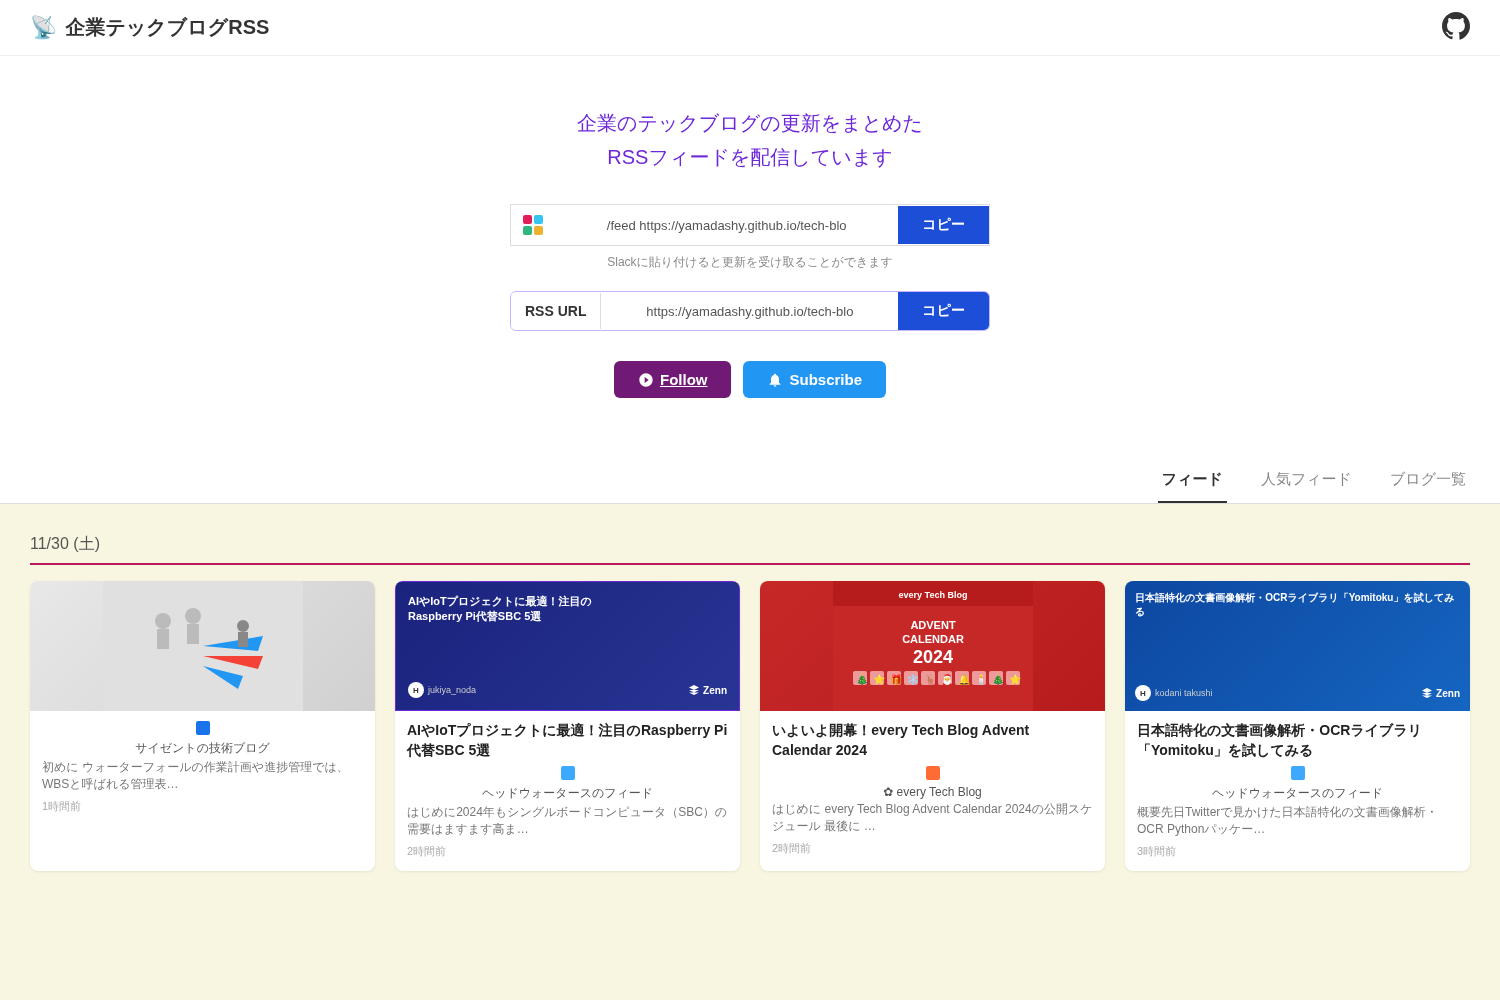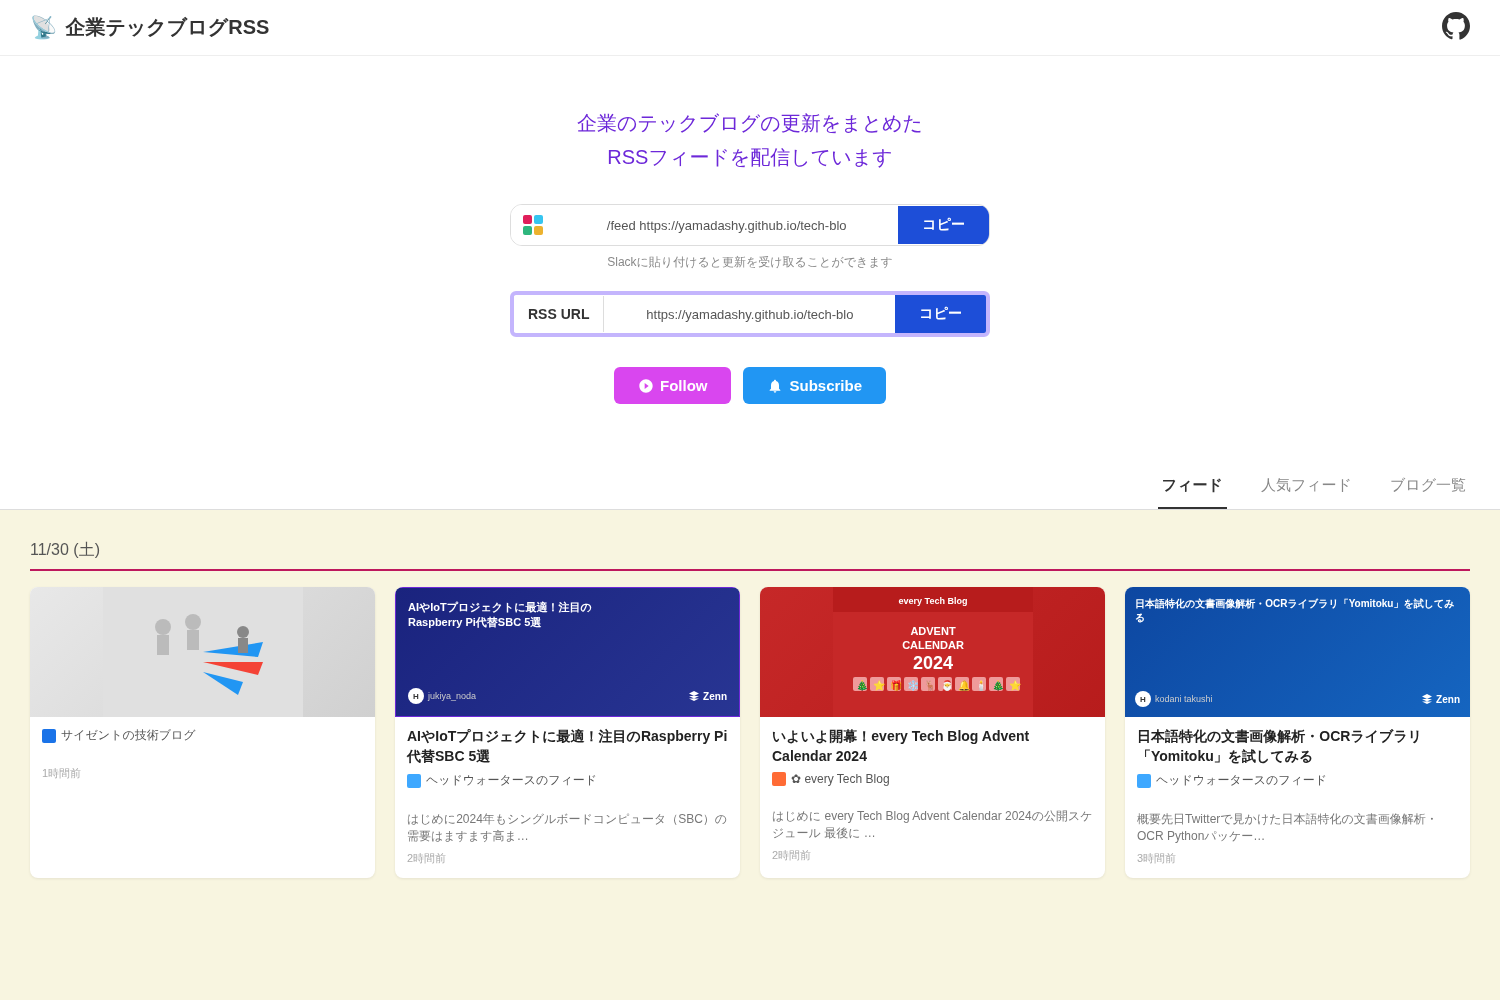--- a/index.html
+++ b/index.html
@@ -34,21 +34,21 @@
     .hero-text {
       font-size: 22px;
       line-height: 1.6;
       color: #333;
       margin-bottom: 30px;
     }
     .feed-box {
       display: flex;
       align-items: center;
       border: 1px solid #ddd;
-      border-radius: 12px;
+      border-radius: 0;
       width: 480px;
       margin: 0 auto 8px;
       overflow: hidden;
       background: #fff;
     }
     .feed-box-icon {
       padding: 10px 12px;
       background: #fff;
       display: flex;
       align-items: center;
@@ -76,21 +76,21 @@
     }
     .slack-hint {
       font-size: 12px;
       color: #888;
       margin-bottom: 20px;
       text-align: center;
     }
     .rss-url-box {
       display: flex;
       align-items: center;
-      border: 4px solid #c4b5fd;
+      border: 1px solid #c4b5fd;
       border-radius: 6px;
       width: 480px;
       margin: 8px auto 30px;
       overflow: hidden;
       background: #fff;
     }
     .rss-url-label {
       padding: 10px 14px;
       font-weight: bold;
       font-size: 14px;
@@ -107,31 +107,32 @@
       overflow: hidden;
       text-overflow: ellipsis;
     }
     .action-buttons {
       display: flex;
       justify-content: center;
       gap: 12px;
       margin-bottom: 40px;
     }
     .follow-btn {
-      background: #d946ef;
+      background: #701a75;
       color: white;
       border: none;
       padding: 10px 24px;
       border-radius: 6px;
       font-size: 15px;
       font-weight: bold;
       cursor: pointer;
       display: flex;
       align-items: center;
       gap: 6px;
+      text-decoration: underline;
     }
     .subscribe-btn {
       background: #2196f3;
       color: white;
       border: none;
       padding: 10px 24px;
       border-radius: 6px;
       font-size: 15px;
       font-weight: bold;
       cursor: pointer;
@@ -208,21 +209,22 @@
       line-height: 1.4;
       margin-bottom: 6px;
       color: #222;
     }
     .card-blog {
       display: flex;
       align-items: center;
       gap: 5px;
       font-size: 12px;
       color: #555;
-      margin-bottom: 22px;
+      margin-bottom: 2px;
+      flex-direction: column;
     }
     .card-summary {
       font-size: 12px;
       color: #777;
       line-height: 1.4;
       margin-bottom: 6px;
     }
     .card-time {
       font-size: 11px;
       color: #aaa;
@@ -405,20 +407,21 @@
 
           <circle cx="140" cy="45" r="6" fill="#888"></circle>
           <rect x="135" y="51" width="10" height="15" fill="#888"></rect>
         </svg>
       </div>
       <div class="card-body">
         <div class="card-blog">
           <span class="blog-icon-square" style="background:#1a73e8;"></span>
           <span>サイゼントの技術ブログ</span>
         </div>
+        <div class="card-summary">初めに ウォーターフォールの作業計画や進捗管理では、WBSと呼ばれる管理表…</div>
         <div class="card-time">1時間前</div>
       </div>
     </div>
 
     <div class="card">
       <div class="card-img-placeholder img-raspberry">
         <div class="img-raspberry-inner" style="width:100%;">
           <div class="img-raspberry-text">AIやIoTプロジェクトに最適！注目の<br>Raspberry Pi代替SBC 5選</div>
           <div class="img-raspberry-bottom">
             <div style="display:flex;align-items:center;gap:4px;">

